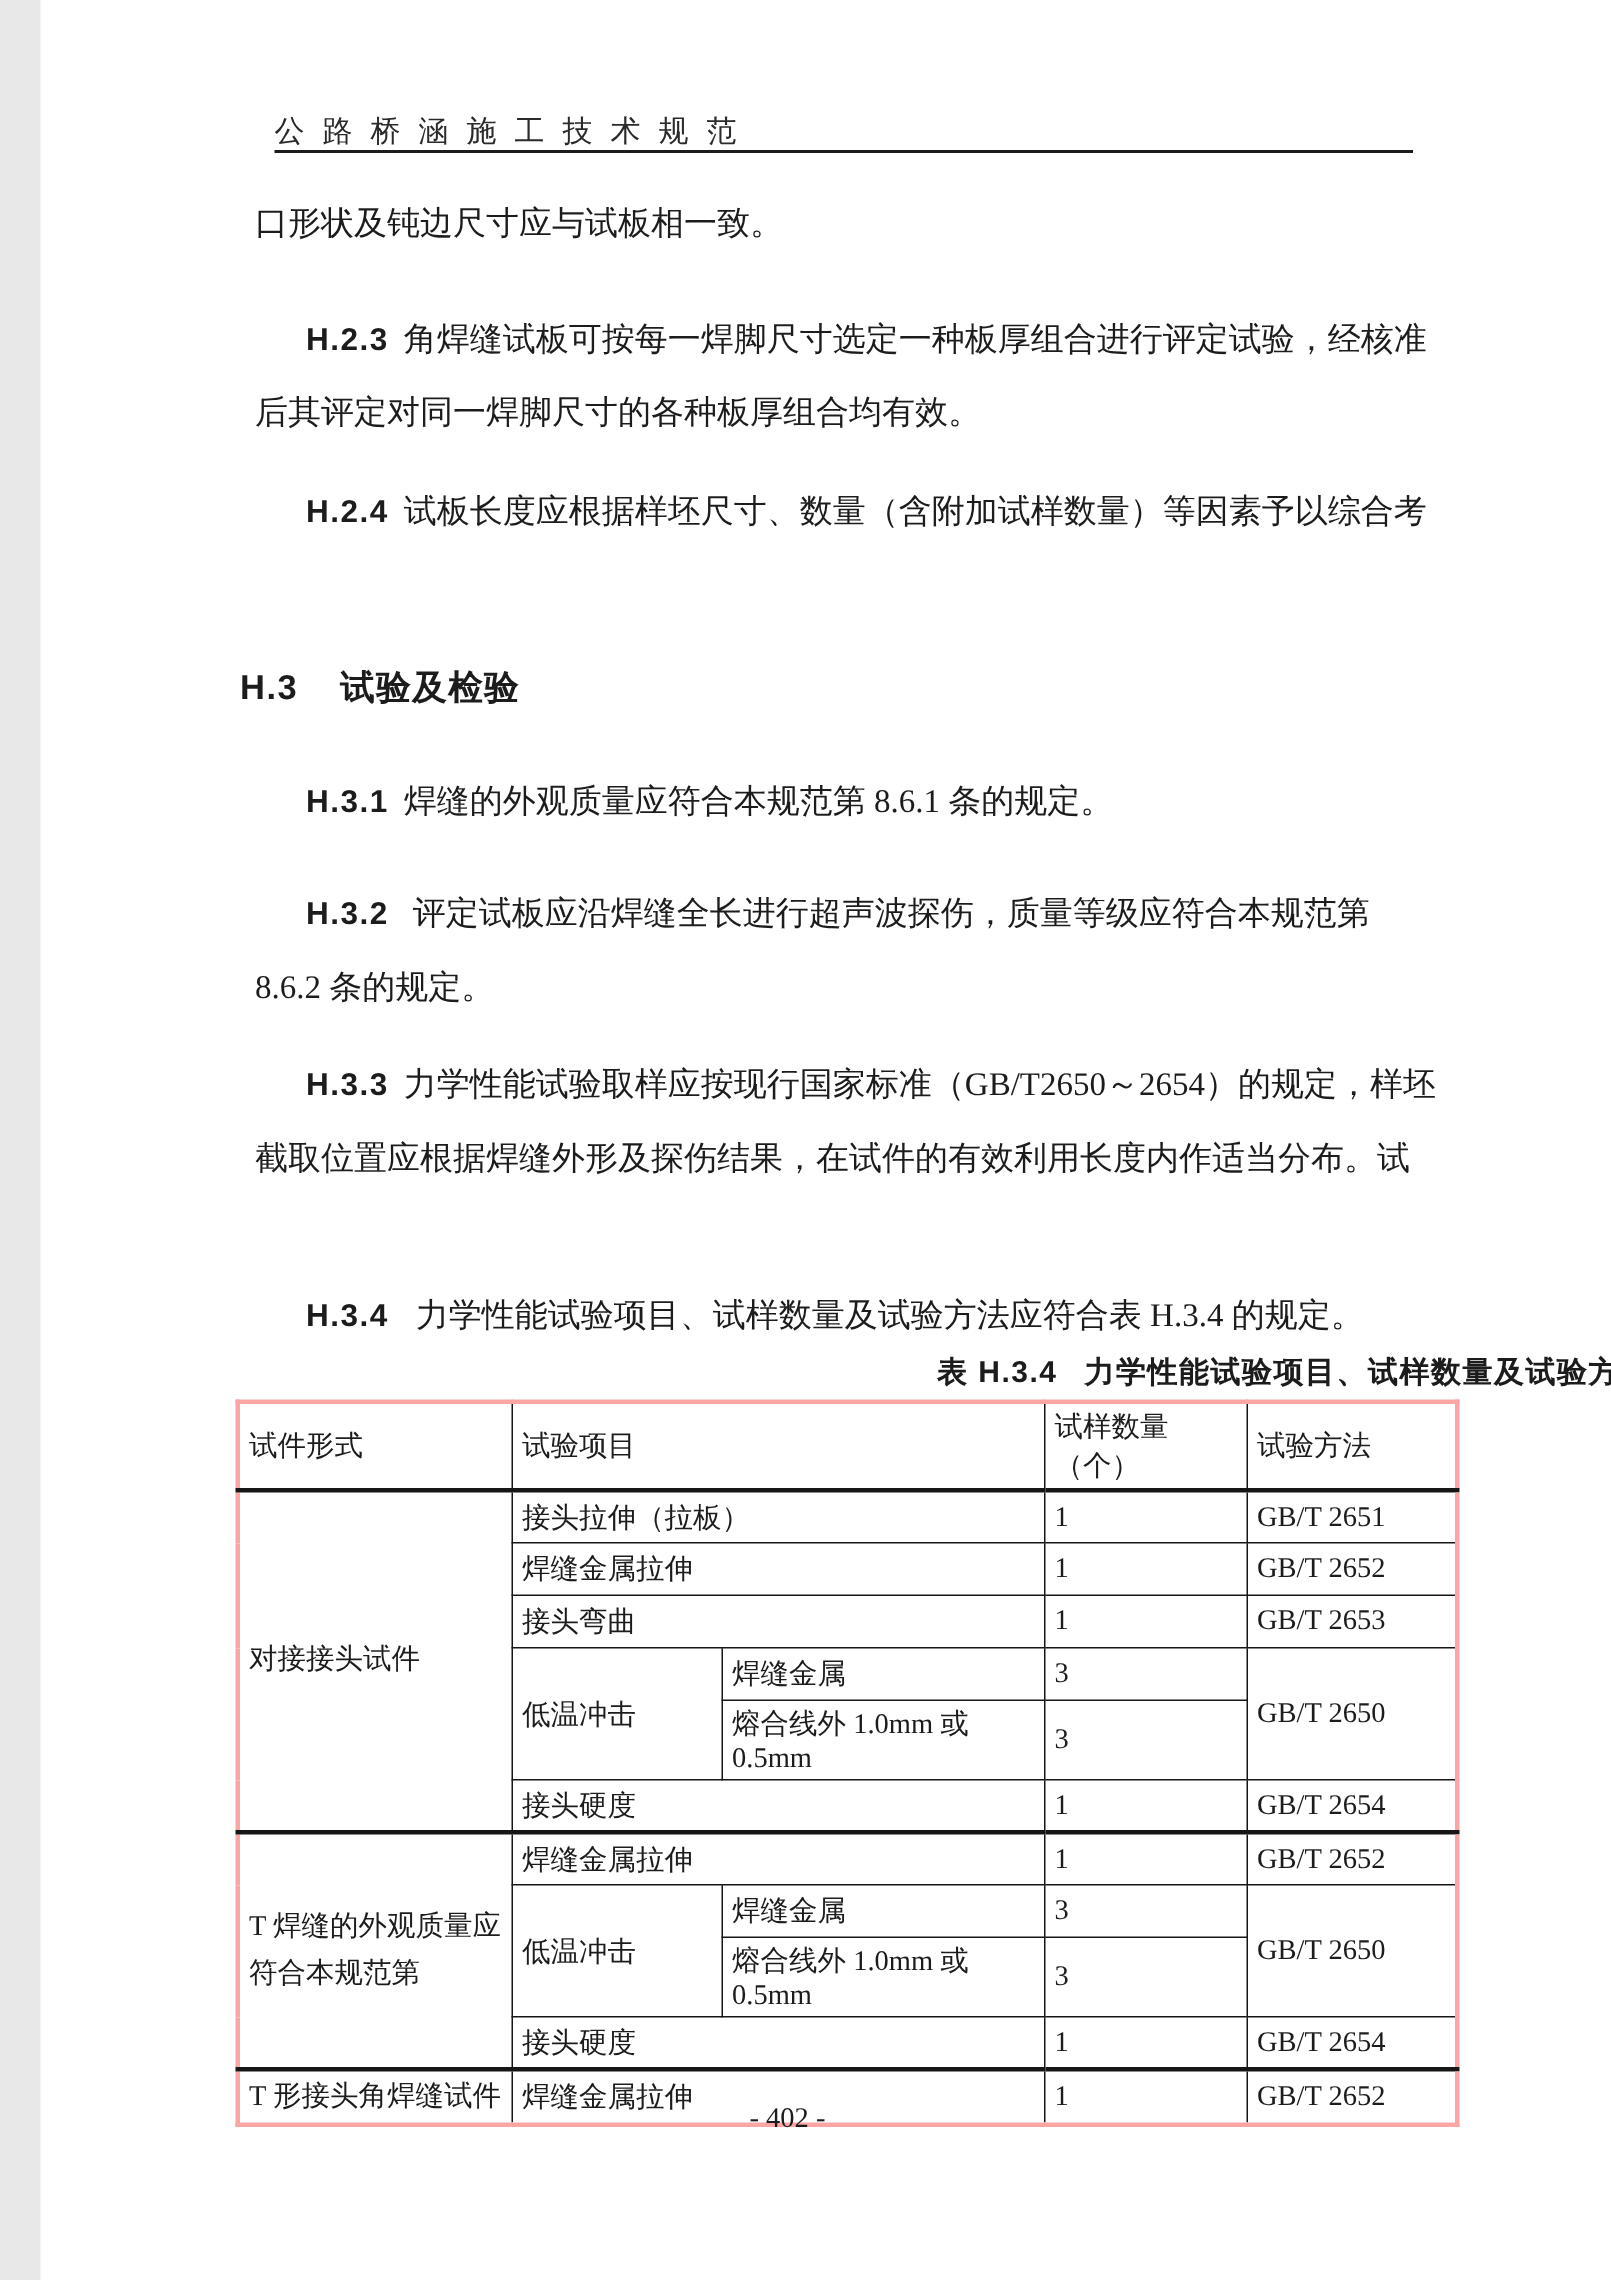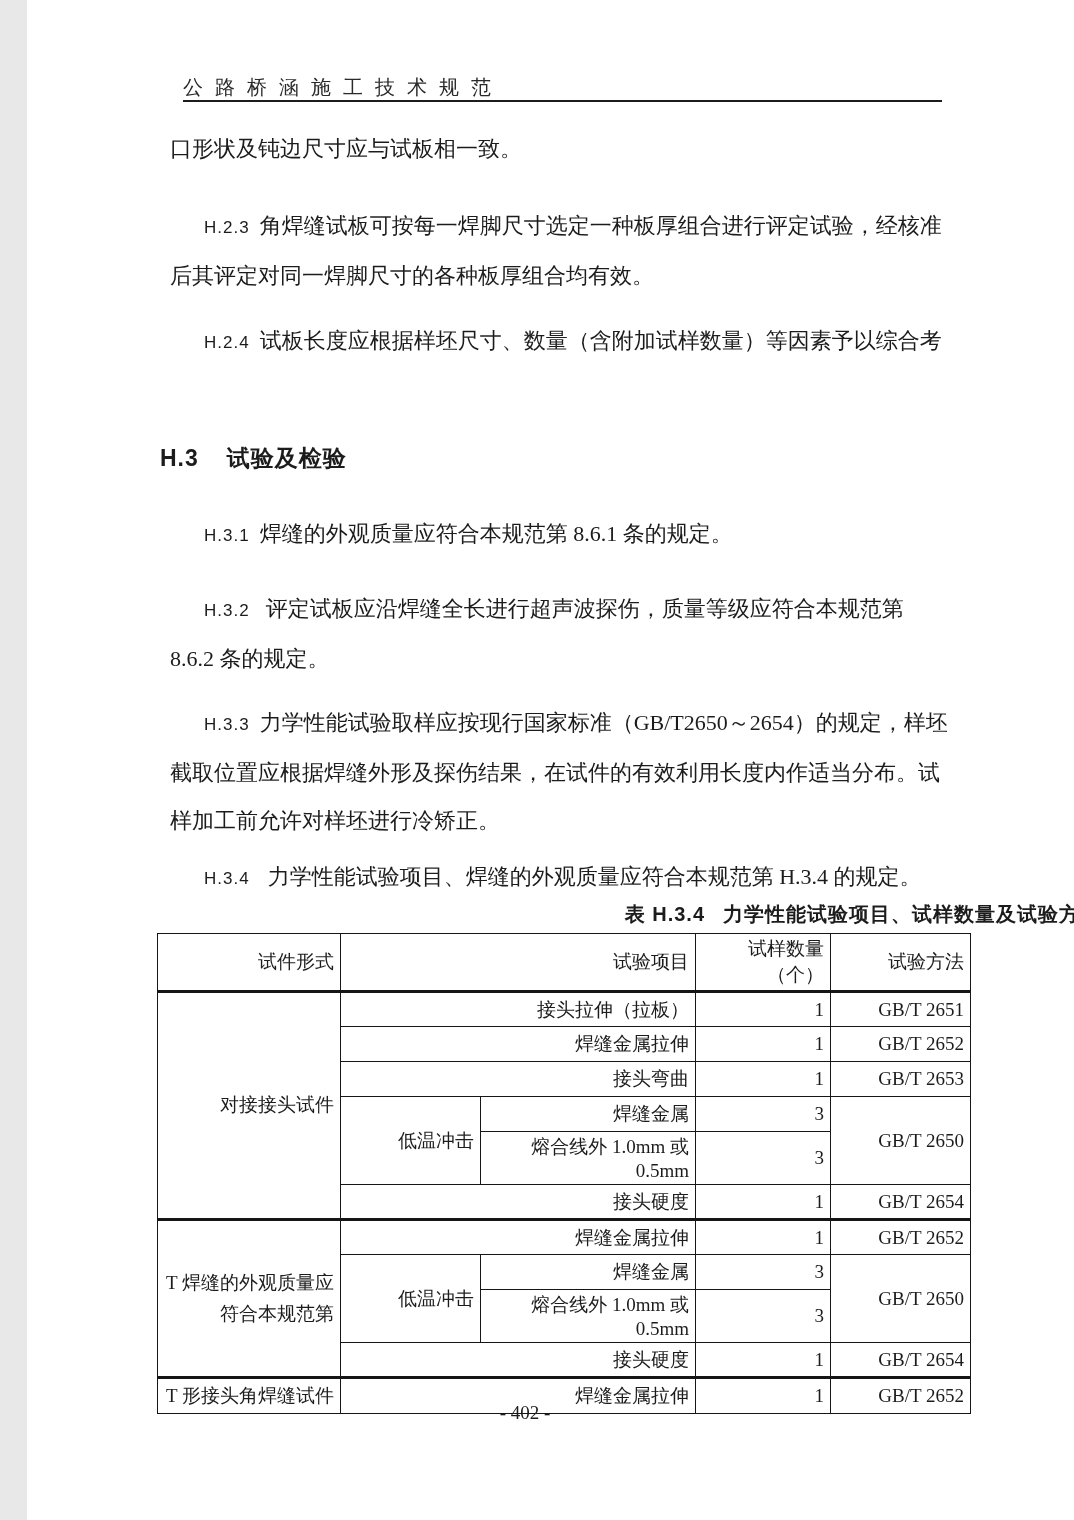--- a/index.html
+++ b/index.html
@@ -32,22 +32,22 @@
     left: 143px;
     width: 792px;
     font-size: 22px;
     line-height: 48px;
     text-align: justify;
   }
   .para .line { min-height: 48px; }
   .para .first { padding-left: 34px; }
   .plabel {
     font-family: "Liberation Sans", sans-serif;
-    font-weight: 400;
-    font-size: 17px;
+    font-weight: 700;
+    font-size: 21px;
     margin-right: 10px;
     letter-spacing: 1px;
   }
 
   .h3-heading {
     left: 133px; top: 443px;
     font-family: "Liberation Sans", sans-serif;
     font-weight: 700;
     font-size: 23px;
     letter-spacing: 1px;
@@ -64,23 +64,23 @@
     letter-spacing: 1px;
   }
   .tbl-caption .cap-no { margin-right: 18px; }
 
   table.spec {
     position: absolute;
     left: 130px; top: 933px;
     width: 813px;
     border-collapse: collapse;
     table-layout: fixed;
-    border: 1px solid #fca5a5;
+    border: 3px solid #fca5a5;
     font-size: 19px;
-    text-align: right;
+    text-align: left;
   }
   .spec td {
     border: 1px solid #161616;
     height: 35px;
     padding: 2px 6px;
     vertical-align: middle;
   }
   .spec tr.thead td { border-bottom: 3px solid #161616; height: 31px; }
   .spec tr.gstart td { border-top: 3px solid #161616; }
   .spec td.gname { line-height: 1.6; }
@@ -132,26 +132,25 @@
       <span class="plabel" style="margin-right:16px">H.3.2</span><span>评定试板应沿焊缝全长进行超声波探伤，质量等级应符合本规范第</span>
     </div>
     <div class="line">8.6.2 条的规定。</div>
   </div>
 
   <div class="abs para" style="top:699px">
     <div class="line first">
       <span class="plabel">H.3.3</span><span>力学性能试验取样应按现行国家标准（GB/T2650～2654）的规定，样坯</span>
     </div>
     <div class="line">截取位置应根据焊缝外形及探伤结果，在试件的有效利用长度内作适当分布。试</div>
-    <div class="line">样加工前允许对样坯进行冷矫正。</div>
   </div>
 
   <div class="abs para" style="top:853px">
     <div class="line first">
-      <span class="plabel" style="margin-right:18px">H.3.4</span><span>力学性能试验项目、焊缝的外观质量应符合本规范第 H.3.4 的规定。</span>
+      <span class="plabel" style="margin-right:18px">H.3.4</span><span>力学性能试验项目、试样数量及试验方法应符合表 H.3.4 的规定。</span>
     </div>
   </div>
 
   <div class="abs tbl-caption">
     <span class="cap-no">表 H.3.4</span><span>力学性能试验项目、试样数量及试验方法</span>
   </div>
 
   <table class="spec">
     <colgroup>
       <col style="width:183px">

